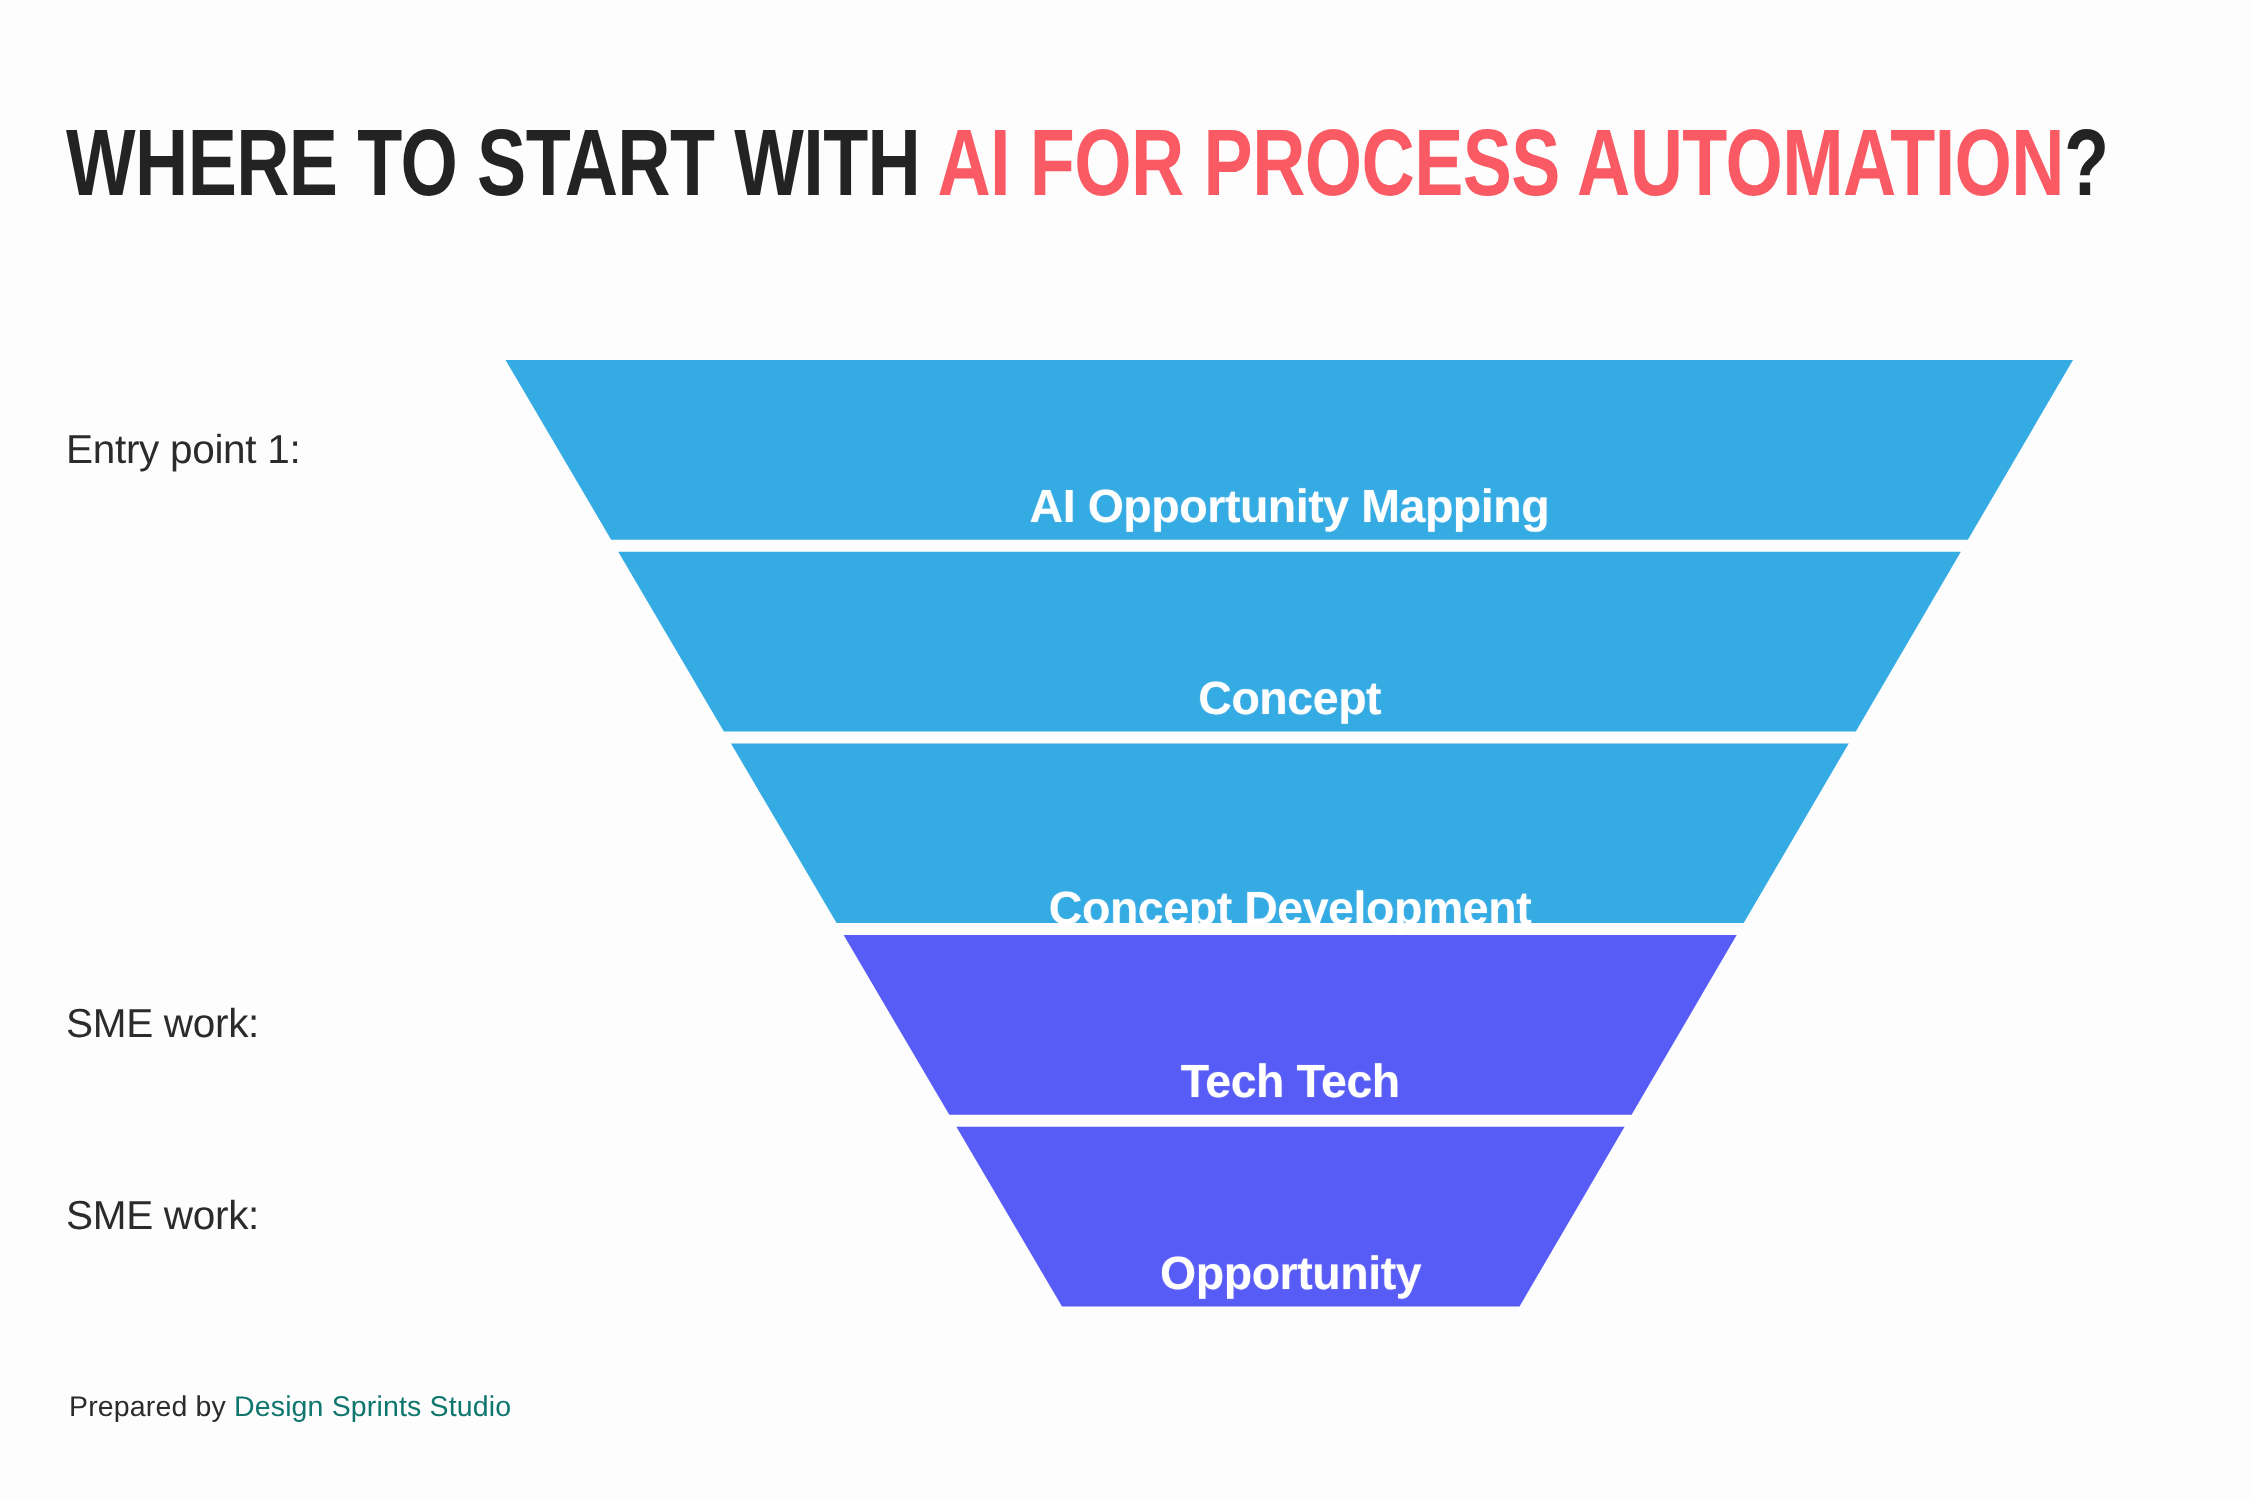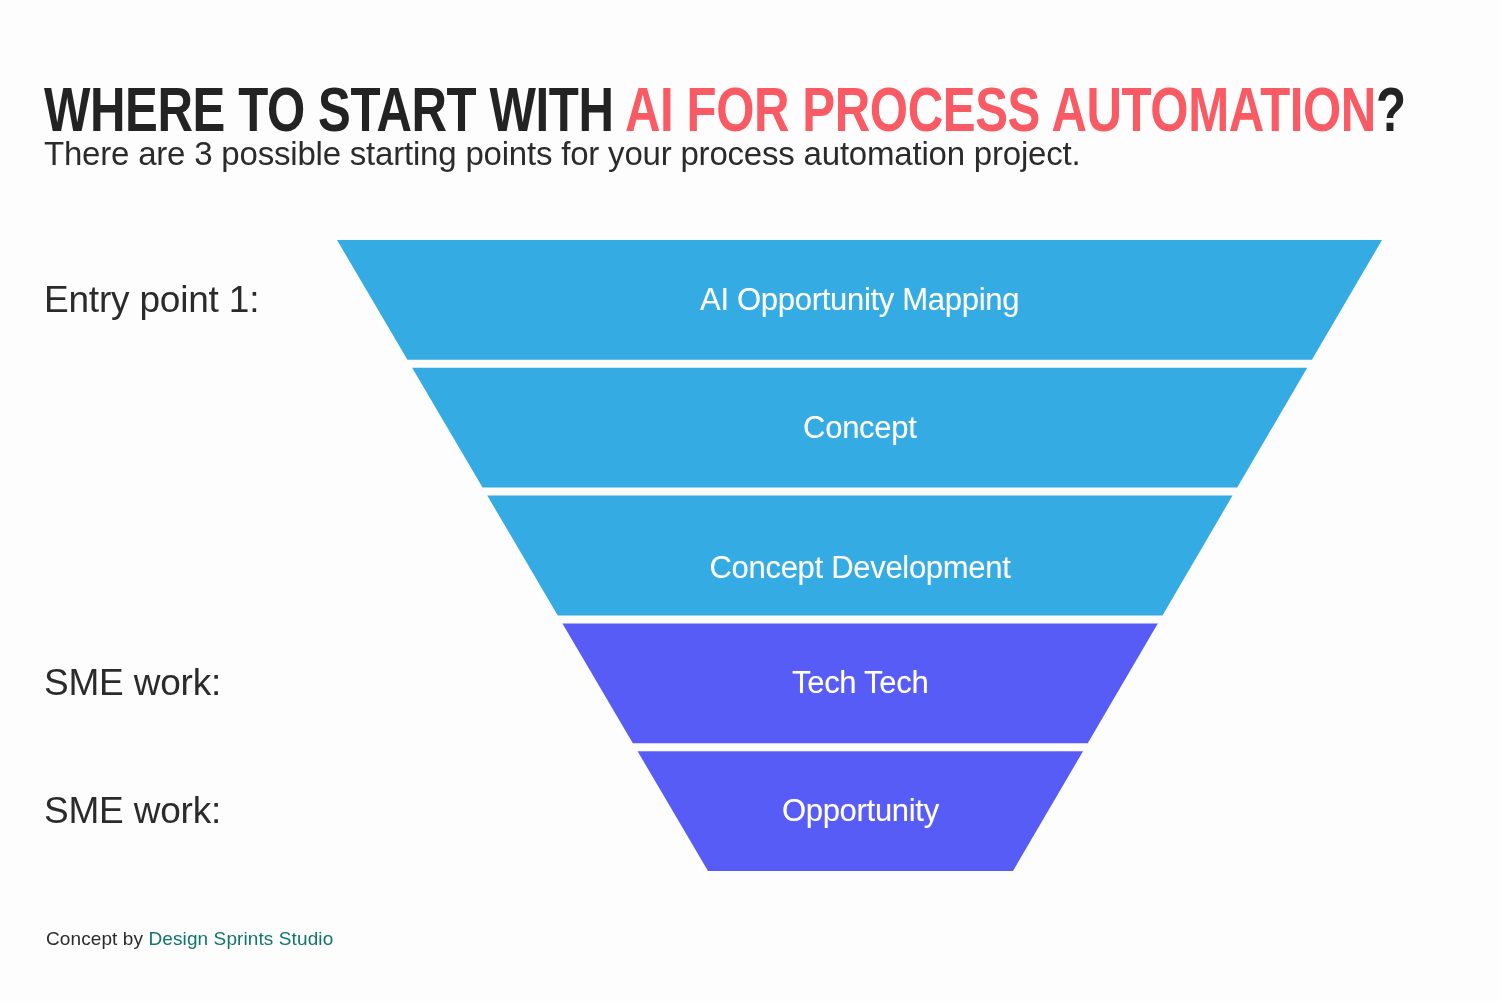--- a/index.html
+++ b/index.html
@@ -56,47 +56,48 @@
   .row-labels {
     position: absolute;
     left: 44px;
     top: 240px;
     width: 280px;
     height: 632px;
   }
   .row-label {
     position: absolute;
     left: 0;
-    font-size: 37px;
+    font-size: 27px;
     font-weight: 400;
     color: #2b2b2b;
     letter-spacing: -0.2px;
     white-space: nowrap;
     transform: translateY(-50%);
   }
 
   
   .funnel {
     position: absolute;
     left: 0;
     top: 0;
     width: 1500px;
     height: 1001px;
     pointer-events: none;
   }
   .funnel svg { display: block; }
   .seg-label {
     position: absolute;
     font-size: 31px;
-    font-weight: normal;
+    font-weight: bold;
     color: #ffffff;
     letter-spacing: -0.3px;
     white-space: nowrap;
     transform: translate(-50%, -50%);
     text-shadow: 0 0 1px rgba(255,255,255,0.35);
+    margin-top: 38px;
   }
 
   
   .footer {
     position: absolute;
     left: 46px;
     top: 928px;
     font-size: 19px;
     color: #2b2b2b;
     letter-spacing: 0.1px;
@@ -104,21 +105,20 @@
   }
   .footer .brand { font-weight: normal; color: #0f766e; }
 </style>
 </head>
 <body>
 
 <div id="page">
 
   <h1 class="title"><span>WHERE TO START WITH </span><span class="accent">AI FOR PROCESS AUTOMATION</span><span class="tail">?</span></h1>
 
-  <div class="subtitle">There are 3 possible starting points for your process automation project.</div>
 
   <div class="row-labels">
       <div class="row-label" style="top: 59.9px;">Entry point 1:</div>
       <div class="row-label" style="top: 443.3px;">SME work:</div>
       <div class="row-label" style="top: 571.1px;">SME work:</div>
     </div>
 
   <div class="funnel">
     <svg width="1500" height="1001" viewBox="0 0 1500 1001">
       <g id="funnel-bands">
@@ -131,15 +131,15 @@
     </svg>
   </div>
   <div id="funnel-labels">
       <div class="seg-label" style="left: 859.595px; top: 299.9px;">AI Opportunity Mapping</div>
       <div class="seg-label" style="left: 859.797px; top: 427.7px;">Concept</div>
       <div class="seg-label" style="left: 860px; top: 568px;">Concept Development</div>
       <div class="seg-label" style="left: 860.203px; top: 683.3px;">Tech Tech</div>
       <div class="seg-label" style="left: 860.405px; top: 811.1px;">Opportunity</div>
     </div>
 
-  <div class="footer"><span>Concept by </span><span class="brand">Design Sprints Studio</span></div>
+  <div class="footer"><span>Prepared by </span><span class="brand">Design Sprints Studio</span></div>
 
 </div>
 
 </body></html>

